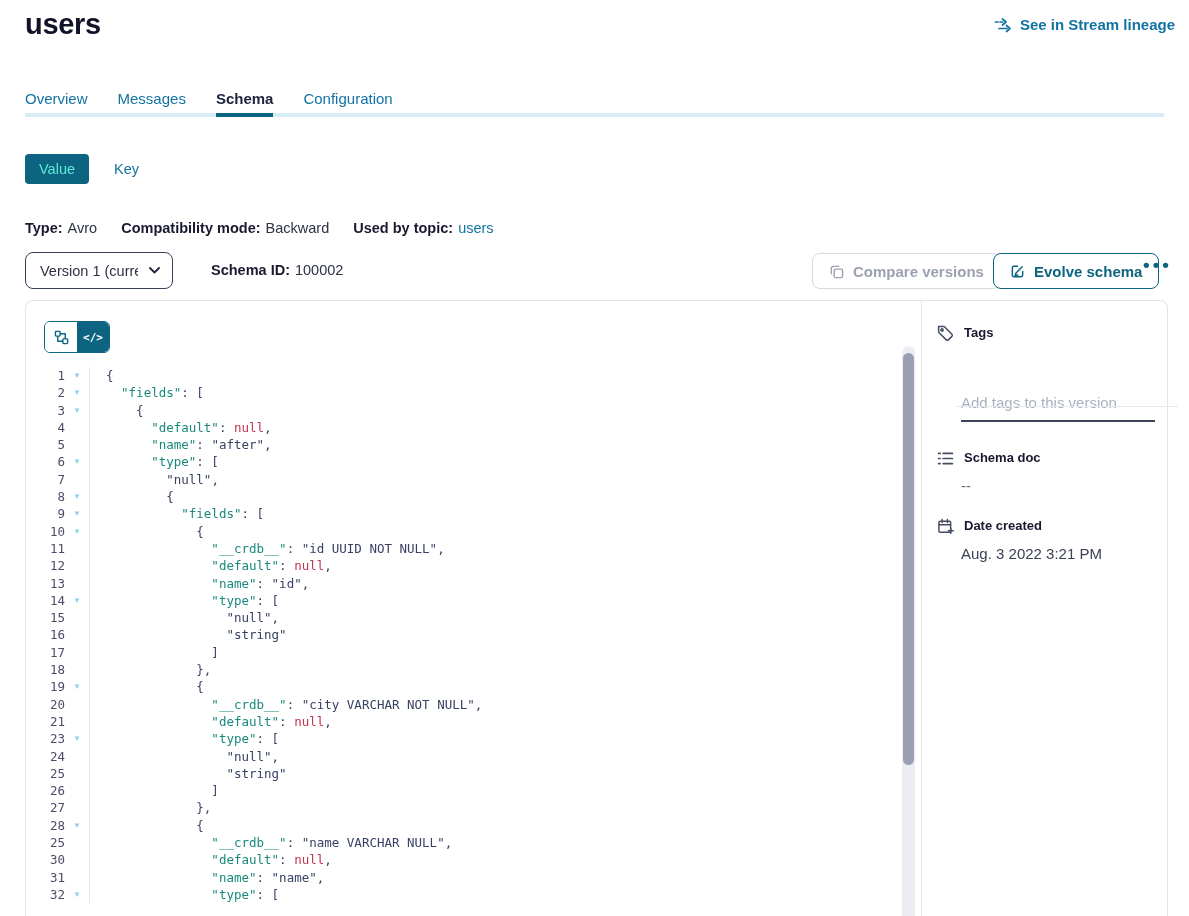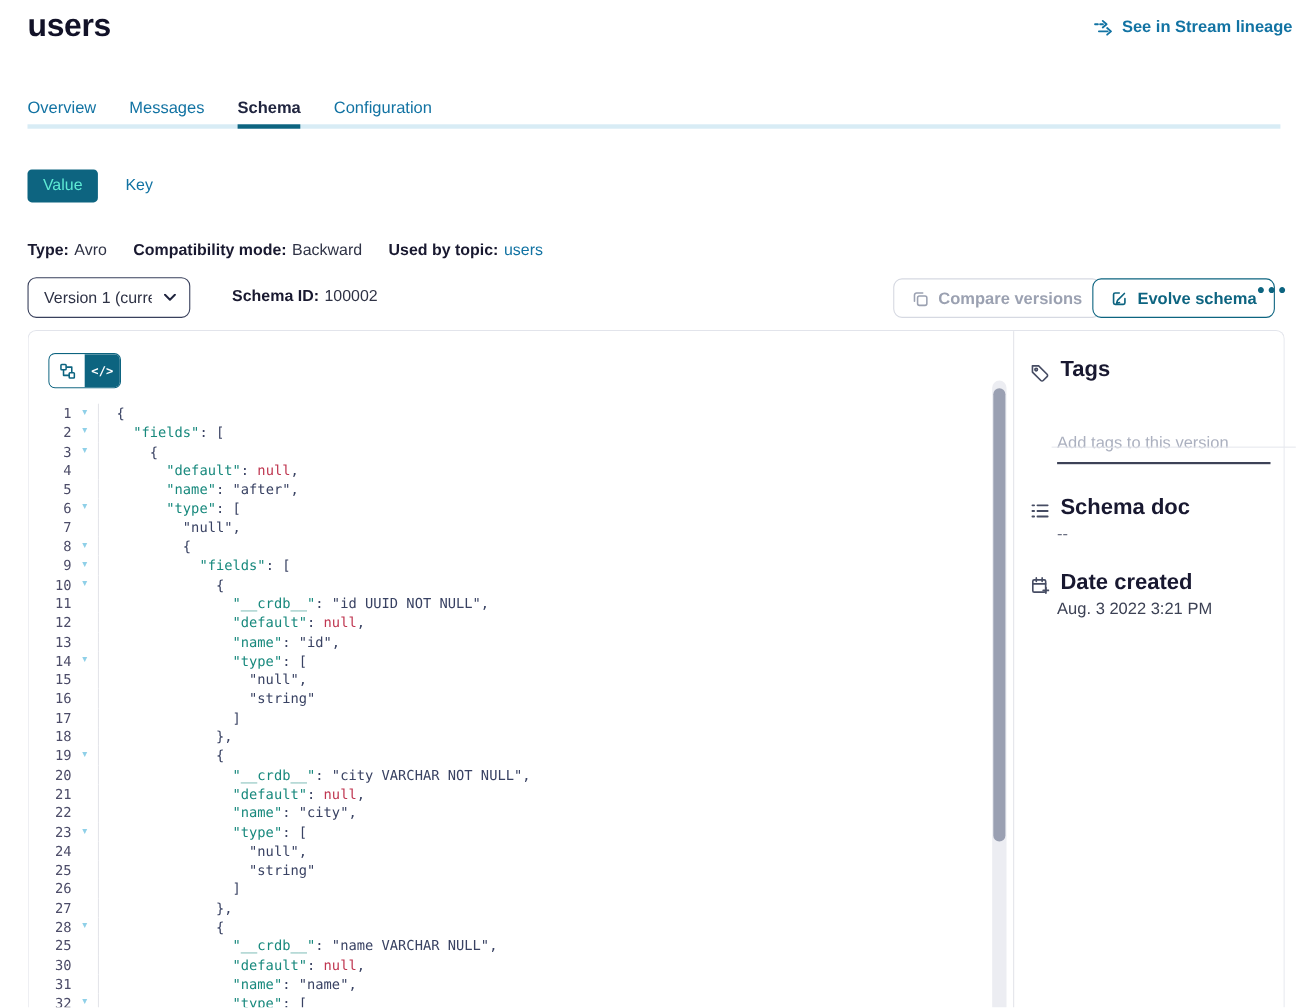--- a/index.html
+++ b/index.html
@@ -62,21 +62,21 @@
   .tk-str { color:#394263; }
   .tk-null { color:#bf3650; }
   .tk-punct { color:#394263; }
 
   .scroll-track { position:absolute; left:876px; top:45px; bottom:0; width:13px; background:#ecedf2; border-radius:7px 7px 0 0; }
   .scroll-thumb { position:absolute; left:877px; top:52px; width:11px; height:412px; background:#9aa0b2; border-radius:6px; cursor:grab; }
   .v-divider { position:absolute; left:895px; top:0; bottom:0; width:1px; background:#e4e5ea; }
 
   
   .side { position:absolute; left:896px; top:0; right:0; bottom:0; }
-  .side-head { position:absolute; display:flex; align-items:flex-end; gap:10px; color:#181830; font-size:20px; font-weight:700; }
+  .side-head { position:absolute; display:flex; align-items:flex-start; gap:10px; color:#181830; font-size:13px; font-weight:700; }
   .side-head svg { color:#464c63; flex:none; }
   .tags-head { left:15px; top:24px; }
   .tags-input-wrap { position:absolute; left:39px; top:74px; width:194px;margin-top:17px; }
   .tags-input-wrap input { width:100%; border:none; border-bottom:2px solid #3d4257; font-size:15px; padding:2px 0 9px;
       font-family:inherit; color:#2e3245; outline:none; background:transparent; }
   .tags-input-wrap input::placeholder { color:#abb0bf; }
   .side-divider { position:absolute; left:34px; top:105px; width:222px; height:1px; background:#e7e8ee; }
   .doc-head { left:15px; top:149px; }
   .doc-value { position:absolute; left:39px; top:176px; font-size:15px; color:#6b7082; }
   .created-head { left:15px; top:217px; }
@@ -260,25 +260,20 @@
           <span class="ln">20</span>
           <span class="fold"></span>
           <span class="codeline">              <span class="tk-key">"__crdb__"</span><span class="tk-punct">: </span><span class="tk-str">"city VARCHAR NOT NULL"</span><span class="tk-punct">,</span></span>
         </div>
         <div class="code-row">
           <span class="ln">21</span>
           <span class="fold"></span>
           <span class="codeline">              <span class="tk-key">"default"</span><span class="tk-punct">: </span><span class="tk-null">null</span><span class="tk-punct">,</span></span>
         </div>
         <div class="code-row">
-          <span class="ln">22</span>
-          <span class="fold"></span>
-          <span class="codeline">              <span class="tk-key">"name"</span><span class="tk-punct">: </span><span class="tk-str">"city"</span><span class="tk-punct">,</span></span>
-        </div>
-        <div class="code-row">
           <span class="ln">23</span>
           <span class="fold">▾</span>
           <span class="codeline">              <span class="tk-key">"type"</span><span class="tk-punct">: [</span></span>
         </div>
         <div class="code-row">
           <span class="ln">24</span>
           <span class="fold"></span>
           <span class="codeline">                <span class="tk-str">"null"</span><span class="tk-punct">,</span></span>
         </div>
         <div class="code-row">

